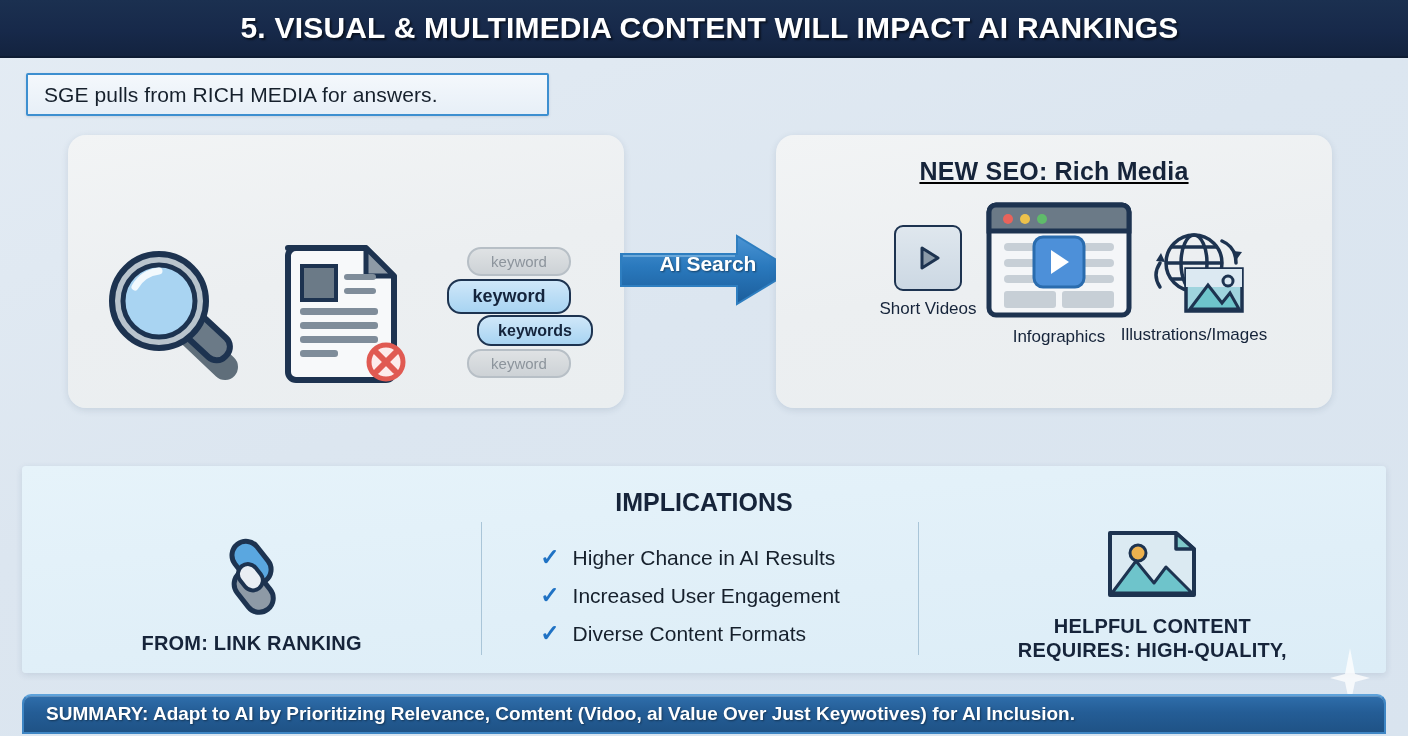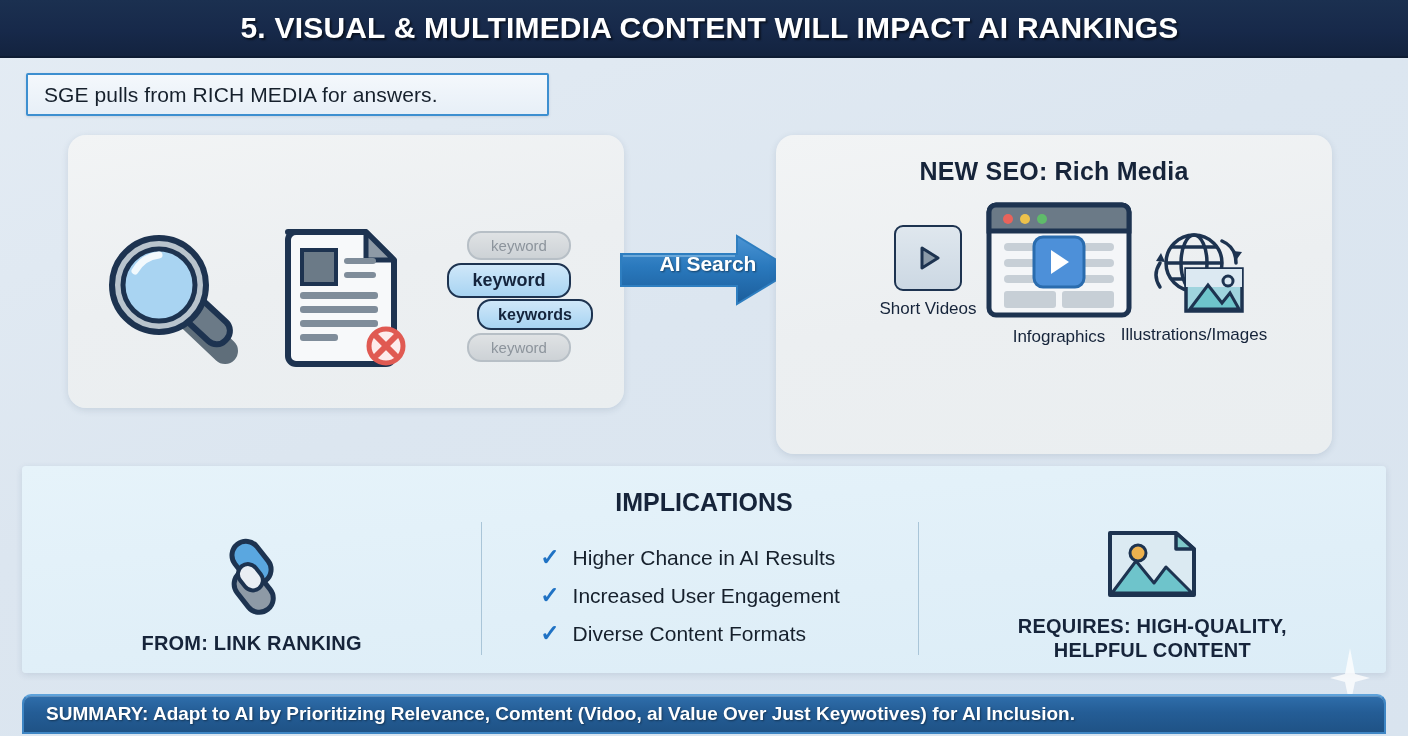--- a/index.html
+++ b/index.html
@@ -47,31 +47,31 @@
   }
 
   
   .panel {
     position: absolute;
     background: linear-gradient(170deg, #f2f4f5 0%, #eceff1 50%, #eaeef0 100%);
     border-radius: 18px;
     box-shadow: 0 2px 7px rgba(35,60,95,0.13);
   }
   .panel-old  { left: 68px;  top: 135px; width: 556px; height: 273px; }
-  .panel-new  { left: 776px; top: 135px; width: 556px; height: 319px; }
+  .panel-new  { left: 776px; top: 135px; width: 556px; height: 273px; text-decoration: underline; }
   .panel-title {
     text-align: center; width: 100%;
     margin-top: 22px;
     font-size: 25px; font-weight: bold; color: #16243a;
     letter-spacing: 0.2px;
   }
 
   
   .old-row {
-    position: absolute; left: 0; top: 72px; width: 100%; height: 180px;
+    position: absolute; left: 0; top: 88px; width: 100%; height: 180px;
     display: flex; align-items: center; justify-content: space-evenly;
   }
   .icon-wrap { position: relative; }
 
   
   .magnifier { width: 150px; height: 140px; position: relative; }
 
   
   .doc { width: 140px; height: 150px; position: relative; }
 
@@ -363,22 +363,22 @@
     <div class="impl-col col-right">
       <div>
         <svg width="92" height="70" viewBox="0 0 92 70">
           <path d="M4 4 h66 l18 16 v46 h-84 z" fill="#dbeaf2" stroke="#1d3350" stroke-width="4" stroke-linejoin="round"></path>
           <path d="M70 4 v16 h18 z" fill="#7fc9c9" stroke="#1d3350" stroke-width="3.5" stroke-linejoin="round"></path>
           <circle cx="32" cy="24" r="8" fill="#eeb24e" stroke="#1d3350" stroke-width="3"></circle>
           <path d="M6 64 L30 32 L48 54 L60 38 L86 64 Z" fill="#6ec4cb" stroke="#1d3350" stroke-width="3" stroke-linejoin="round"></path>
         </svg>
       </div>
       <div class="impl-caption">
+        <div>HELPFUL CONTENT</div>
         <div>REQUIRES: HIGH-QUALITY,</div>
-        <div>HELPFUL CONTENT</div>
       </div>
     </div>
 
   </div>
 </div>
 
 <div class="sparkle">
   <svg width="40" height="58" viewBox="0 0 40 58">
     <path d="M20 0 L25 26 L40 30 L25 34 L20 58 L15 34 L0 30 L15 26 Z" fill="#ffffff" opacity="0.85"></path>
   </svg>

